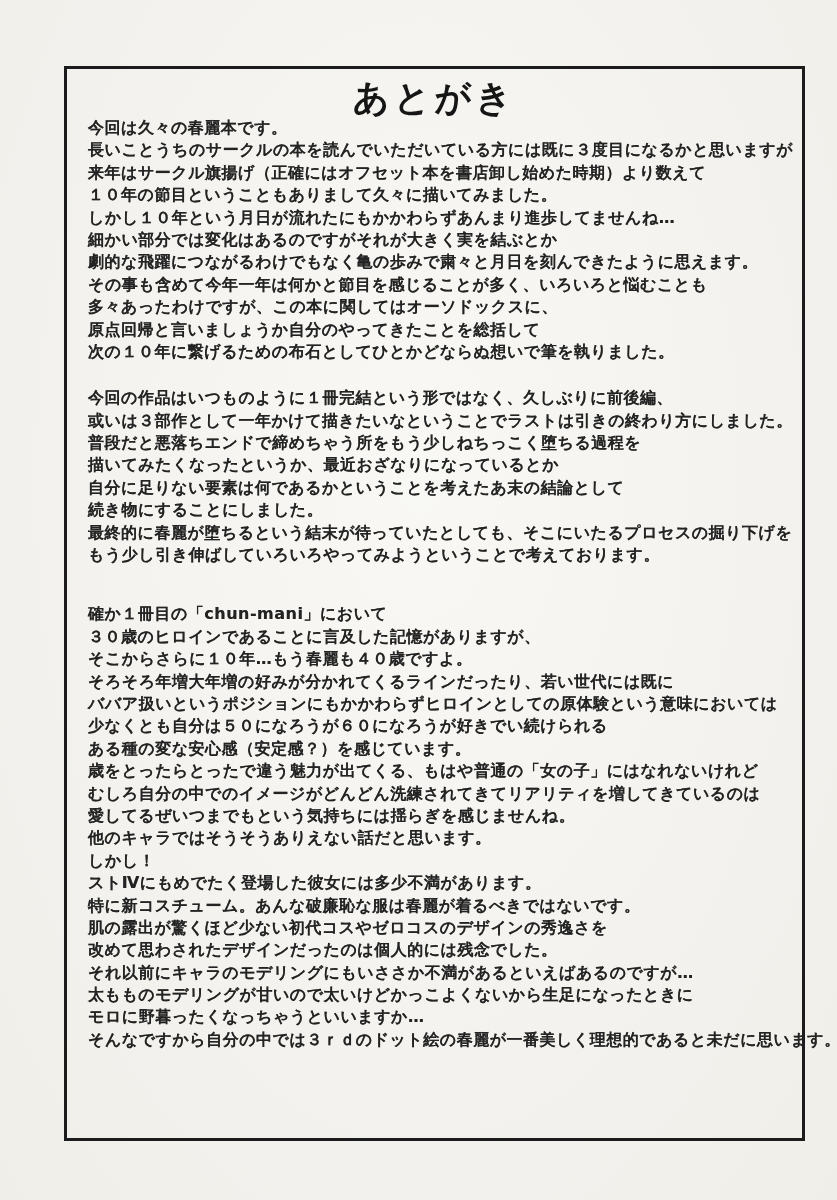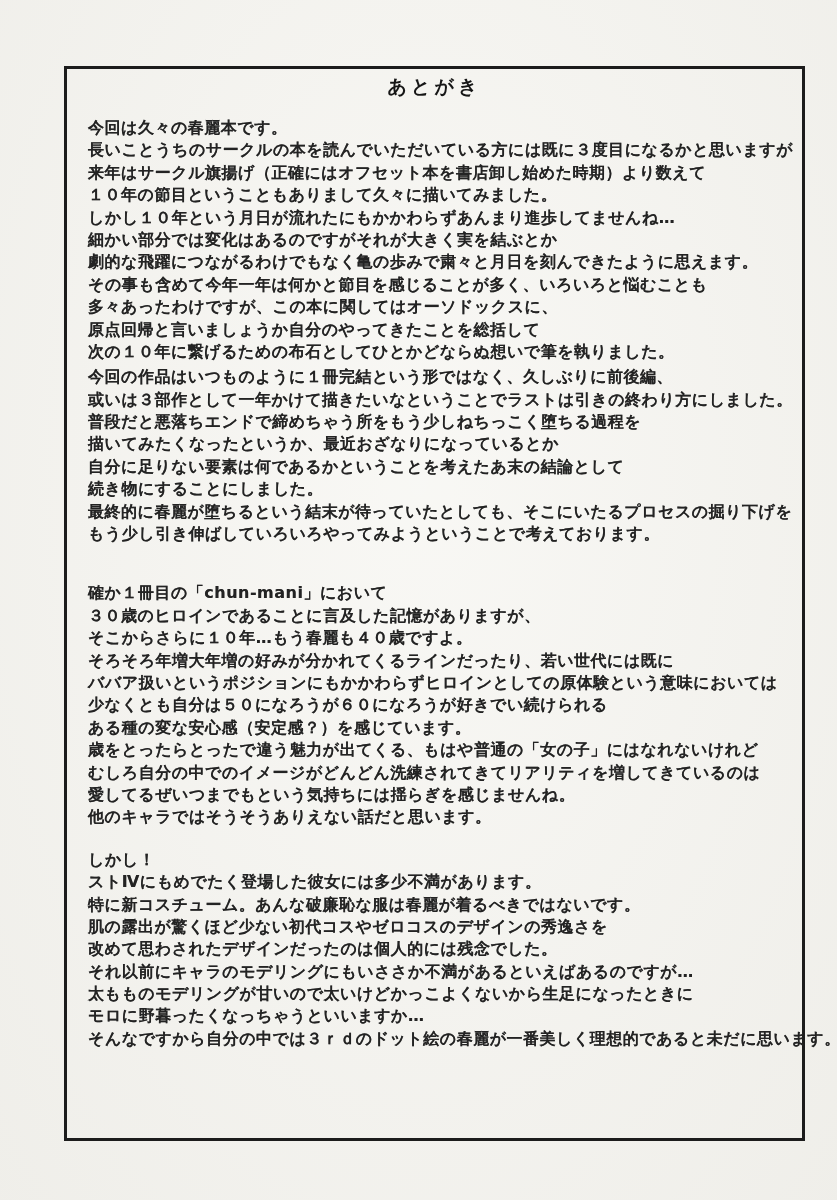--- a/index.html
+++ b/index.html
@@ -29,37 +29,37 @@
     height: 1075px;
     border: 3px solid #1c1c1c;
     box-sizing: border-box;
   }
   .title {
     position: absolute;
     top: 5px;
     left: 0;
     right: 0;
     text-align: center;
-    font-size: 19px;
+    font-size: 36px;
     font-weight: 700;
     letter-spacing: 4px;
     color: #161616;
   }
   .content {
     position: absolute;
     left: 21px;
     top: 48px;
     width: 710px;
   }
   .para {
     margin: 0;
   }
-  .para + .para-gap-1 { margin-top: 3px; }
+  .para + .para-gap-1 { margin-top: 24px; }
   .para + .para-gap-2 { margin-top: 37px; }
-  .para + .para-gap-3 { margin-top: 20px; }
+  .para + .para-gap-3 { }
   .line {
     height: 22.4px;
     line-height: 22.4px;
     font-size: 16px;
     font-weight: 700;
     letter-spacing: 0.5px;
     color: #232323;
     white-space: nowrap;
     text-shadow: 0 0 0.6px rgba(40,40,40,0.55);
   }

